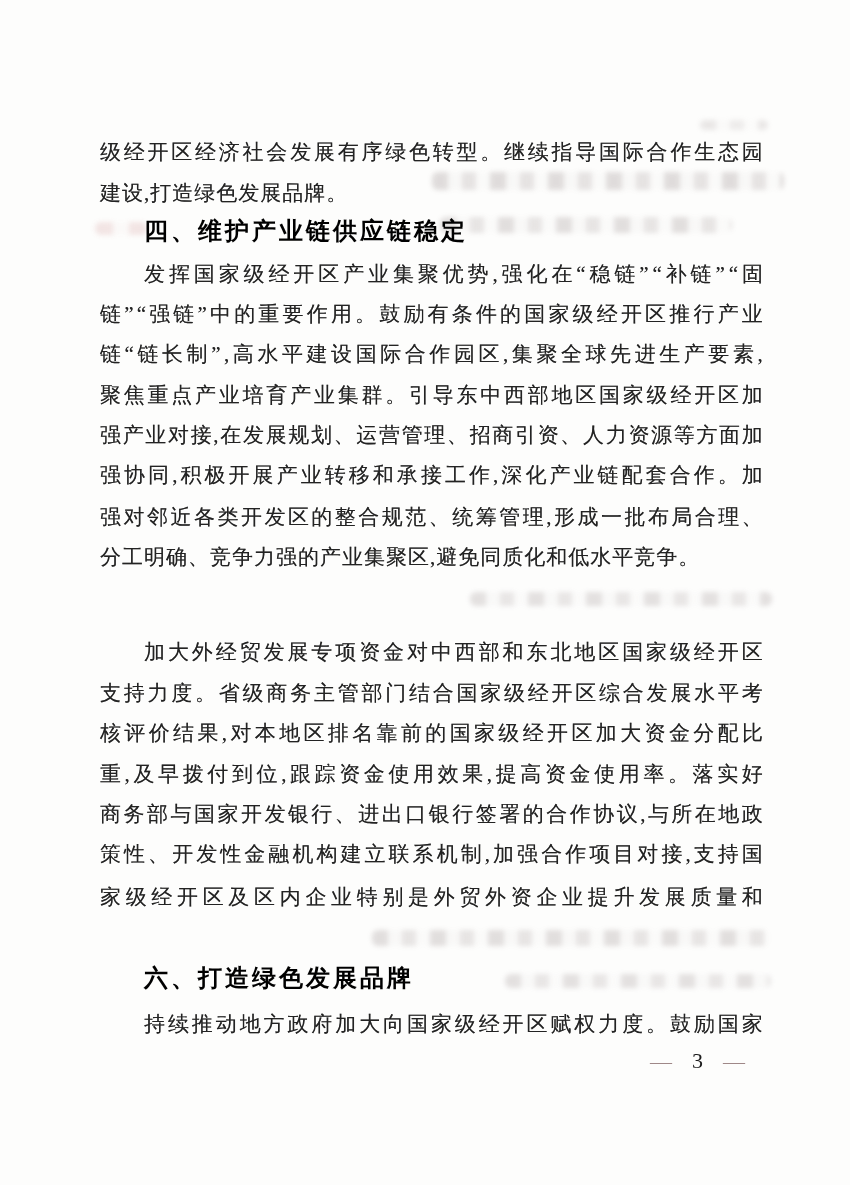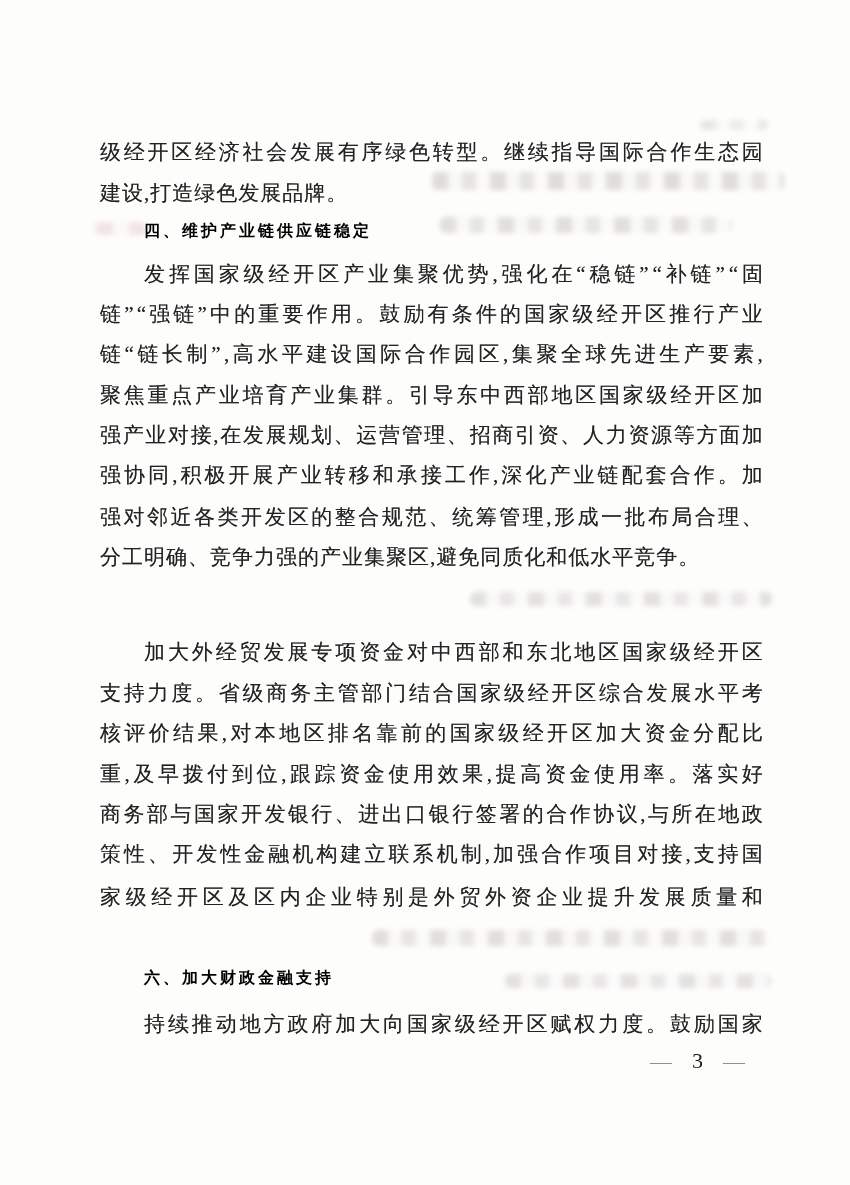--- a/index.html
+++ b/index.html
@@ -39,21 +39,21 @@
   .line.indent {
     padding-left: 44px;
     width: 619px;
   }
   .heading {
     position: absolute;
     left: 144px;
     height: 32px;
     font-family: "Liberation Sans", sans-serif;
     font-weight: 700;
-    font-size: 16px;
+    font-size: 24px;
     line-height: 30px;
     letter-spacing: 3px;
     color: #000000;
     white-space: nowrap;
   }
   .page-number {
     position: absolute;
     top: 1049px;
     left: 650px;
     width: 95px;
@@ -553,21 +553,21 @@
       <span>业</span>
       <span>提</span>
       <span>升</span>
       <span>发</span>
       <span>展</span>
       <span>质</span>
       <span>量</span>
       <span>和</span>
     </div>
 
-  <div class="heading" style="top:963px">六、加大财政金融支持</div>
+  <div class="heading" style="top:963px">六、打造绿色发展品牌</div>
 
   <div class="line stretch indent" style="top:1010px">
       <span>持</span>
       <span>续</span>
       <span>推</span>
       <span>动</span>
       <span>地</span>
       <span>方</span>
       <span>政</span>
       <span>府</span>

